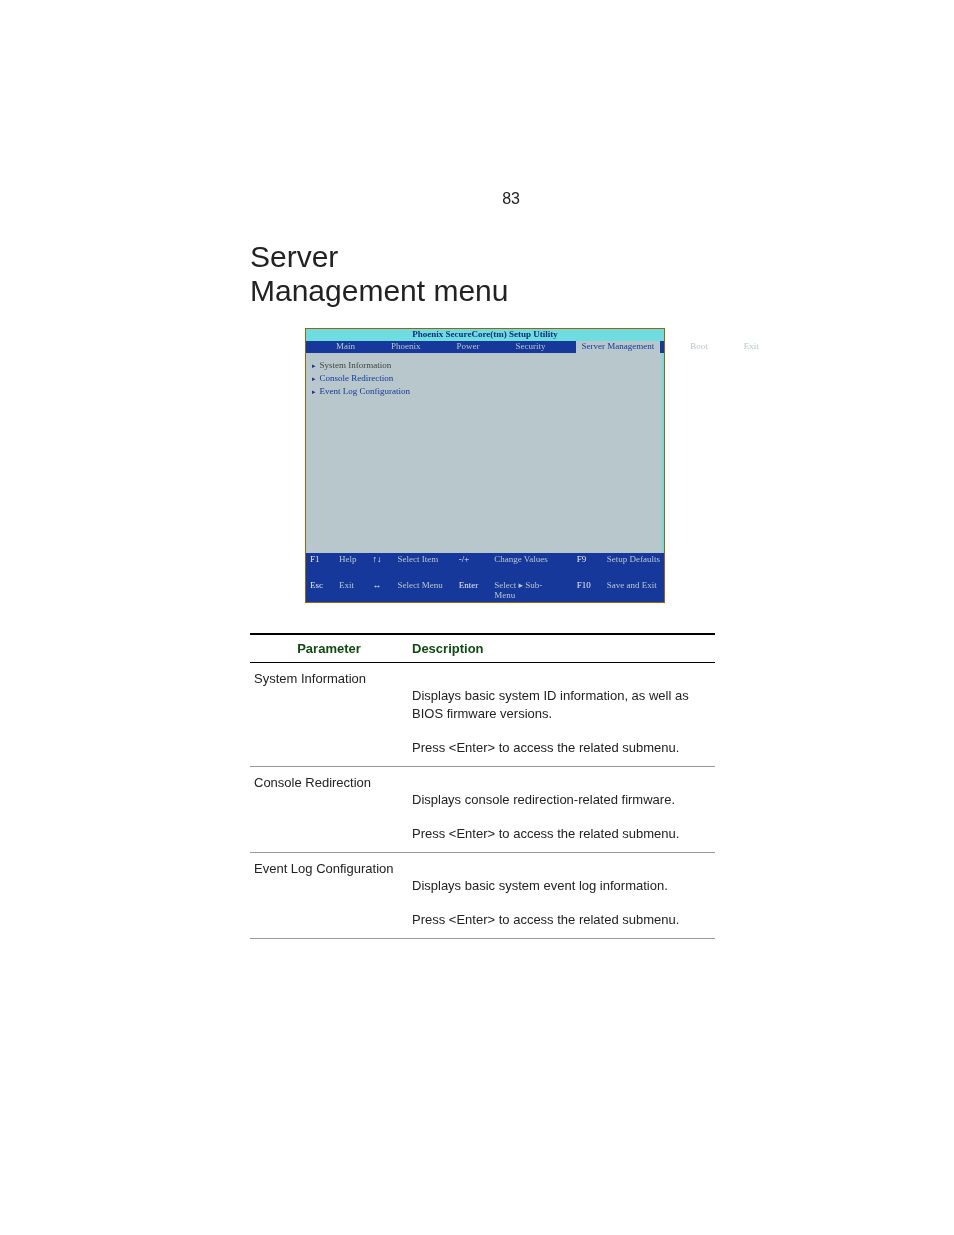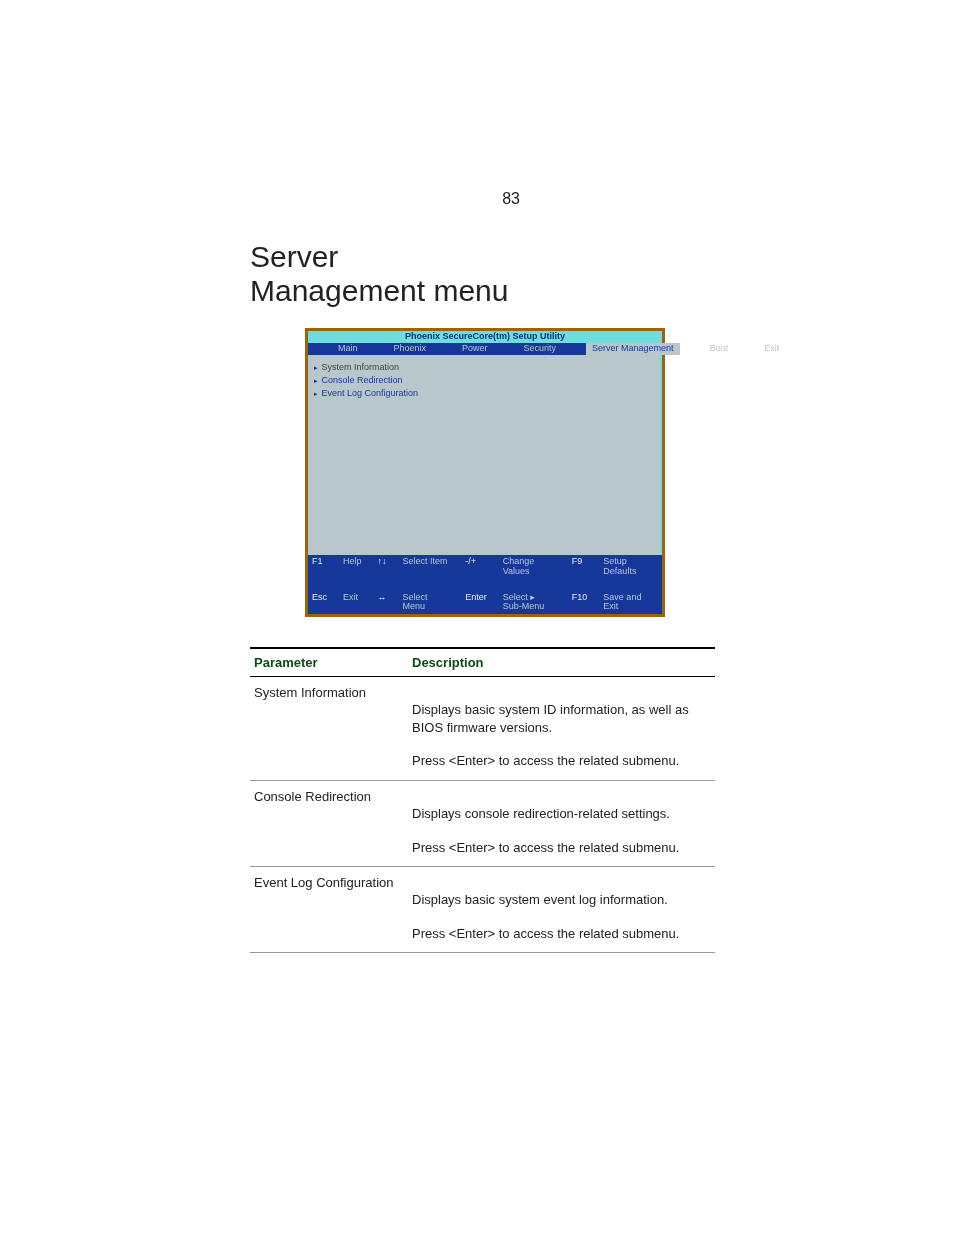--- a/index.html
+++ b/index.html
@@ -26,24 +26,24 @@
   h1.title {
     font-size: 30px;
     font-weight: 400;
     margin: 60px 0 20px 0;
   }
 
   
   .bios {
     width: 360px;
     margin: 0 0 30px 55px;
-    font-family: Liberation Sans, sans-serif;
+    font-family: Liberation Serif, serif;
     font-size: 9px;
     line-height: 1.1;
-    border: 3px solid #a16207;
+    border: 1px solid #a16207;
     box-sizing: border-box;
     background: #b7c7cb;
   }
   .bios-title {
     background: #6fdce0;
     color: #0b2e78;
     text-align: center;
     padding: 1px 0;
     font-weight: bold;
   }
@@ -117,21 +117,21 @@
     font-size: 13px;
   }
   table.param th {
     text-align: left;
     font-weight: bold;
     padding: 6px 4px;
     border-top: 2px solid #000;
     border-bottom: 1.5px solid #000;
     color: #0e4a12;
   }
-  table.param th:first-child { width: 150px; }
+  table.param th:first-child { width: 150px; text-align: center; }
   table.param td {
     vertical-align: top;
     padding: 8px 4px 10px 4px;
     border-bottom: 1px solid #999;
   }
   table.param td p {
     margin: 16px 0 6px 0;
     line-height: 1.35;
   }
   table.param td p:last-child { margin-bottom: 0; }
@@ -202,21 +202,21 @@
       <tr>
         <td>System Information</td>
         <td>
           <p>Displays basic system ID information, as well as BIOS firmware versions.</p>
           <p>Press &lt;Enter&gt; to access the related submenu.</p>
         </td>
       </tr>
       <tr>
         <td>Console Redirection</td>
         <td>
-          <p>Displays console redirection-related settings.</p>
+          <p>Displays console redirection-related firmware.</p>
           <p>Press &lt;Enter&gt; to access the related submenu.</p>
         </td>
       </tr>
       <tr>
         <td>Event Log Configuration</td>
         <td>
           <p>Displays basic system event log information.</p>
           <p>Press &lt;Enter&gt; to access the related submenu.</p>
         </td>
       </tr>

